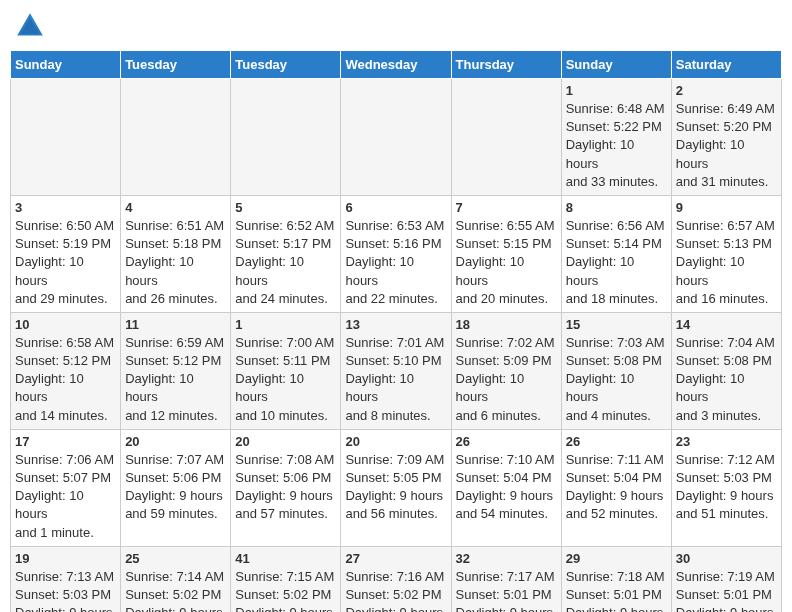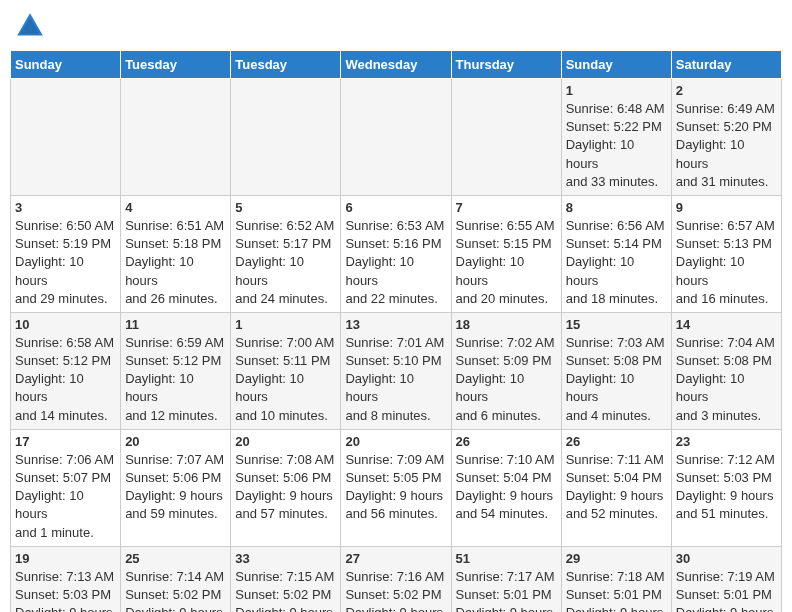--- a/index.html
+++ b/index.html
@@ -237,29 +237,29 @@
         <tr>
           <td>
             <span class="day-number">19</span>
             <div class="day-info">Sunrise: 7:13 AM<br>Sunset: 5:03 PM<br>Daylight: 9 hours<br>and 49 minutes.</div>
           </td>
           <td>
             <span class="day-number">25</span>
             <div class="day-info">Sunrise: 7:14 AM<br>Sunset: 5:02 PM<br>Daylight: 9 hours<br>and 48 minutes.</div>
           </td>
           <td>
-            <span class="day-number">33</span>
+            <span class="day-number">41</span>
             <div class="day-info">Sunrise: 7:15 AM<br>Sunset: 5:02 PM<br>Daylight: 9 hours<br>and 46 minutes.</div>
           </td>
           <td>
             <span class="day-number">27</span>
             <div class="day-info">Sunrise: 7:16 AM<br>Sunset: 5:02 PM<br>Daylight: 9 hours<br>and 45 minutes.</div>
           </td>
           <td>
-            <span class="day-number">51</span>
+            <span class="day-number">32</span>
             <div class="day-info">Sunrise: 7:17 AM<br>Sunset: 5:01 PM<br>Daylight: 9 hours<br>and 44 minutes.</div>
           </td>
           <td>
             <span class="day-number">29</span>
             <div class="day-info">Sunrise: 7:18 AM<br>Sunset: 5:01 PM<br>Daylight: 9 hours<br>and 42 minutes.</div>
           </td>
           <td>
             <span class="day-number">30</span>
             <div class="day-info">Sunrise: 7:19 AM<br>Sunset: 5:01 PM<br>Daylight: 9 hours<br>and 41 minutes.</div>
           </td>

